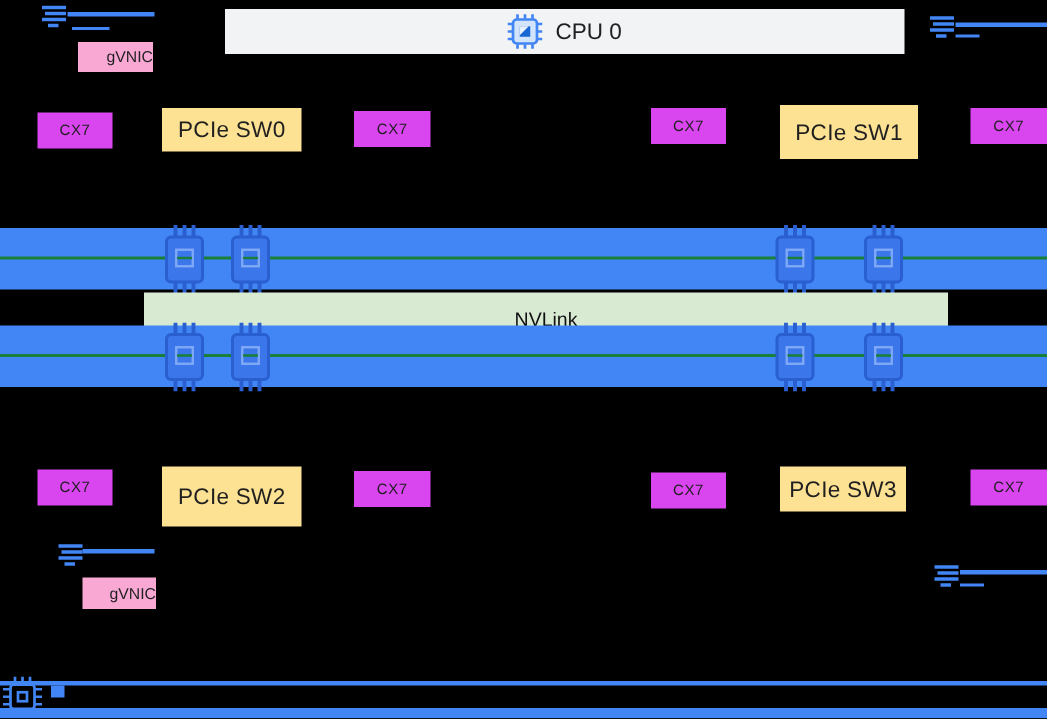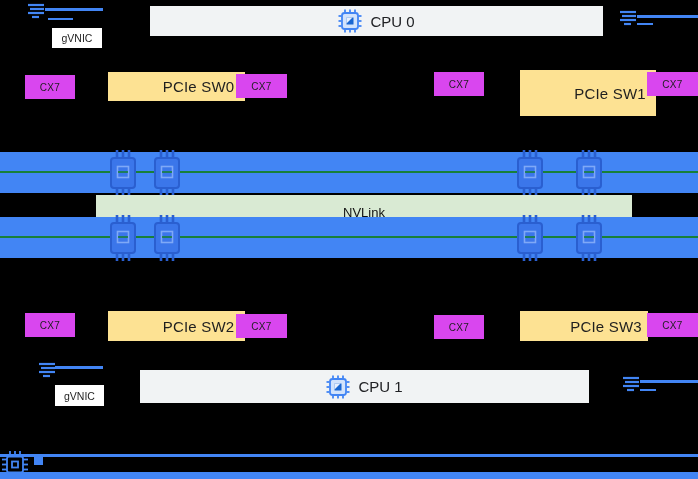--- a/index.html
+++ b/index.html
@@ -1,23 +1,23 @@
 <!DOCTYPE html>
 <html><head>
 <meta charset="utf-8">
 <style>
   html,body{margin:0;padding:0;background:#000;}
   .stage{position:relative;width:698px;height:479px;background:#000;overflow:hidden;
          font-family:"Liberation Sans",sans-serif;}
   .box{position:absolute;display:flex;align-items:center;justify-content:center;color:#1f1f1f;}
   .nicbox{background:#d946ef;font-size:10px;letter-spacing:.4px;}
-  .swbox{background:#fde293;font-size:15px;font-weight:500;letter-spacing:.2px;padding-left:44px;}
+  .swbox{background:#fde293;font-size:15px;font-weight:500;letter-spacing:.2px;}
   .cpu{position:absolute;background:#f1f3f4;display:flex;align-items:center;justify-content:center;
        gap:8px;font-size:15px;color:#202124;font-weight:500;}
-  .gvnic{background:#ffffff;font-size:10.5px;}
+  .gvnic{background:#f9a8d4;font-size:10.5px;justify-content:flex-end;}
   .band{position:absolute;left:0;width:698px;height:41px;background:#4285f4;}
   .greenline{position:absolute;left:0;width:698px;height:2px;background:#188038;}
   .nvlink{position:absolute;background:#d9ead3;display:flex;align-items:center;justify-content:center;
           font-size:13px;color:#111;}
   .hline{position:absolute;background:#4285f4;}
   .icon{position:absolute;}
   .sq{position:absolute;background:#4285f4;}
 </style>
 </head>
 <body>
@@ -111,21 +111,21 @@
     </div>
   <div class="box swbox" style="left:108px;top:72px;width:93px;height:29px">
     <span>PCIe SW0</span>
     </div>
   <div class="box nicbox" style="left:236px;top:74px;width:51px;height:24px">
     <span>CX7</span>
     </div>
   <div class="box nicbox" style="left:434px;top:72px;width:50px;height:24px">
     <span>CX7</span>
     </div>
-  <div class="box swbox" style="left:520px;top:70px;width:92px;height:46px">
+  <div class="box swbox" style="left:520px;top:70px;width:92px;height:36px">
     <span>PCIe SW1</span>
     </div>
   <div class="box nicbox" style="left:647px;top:72px;width:51px;height:24px">
     <span>CX7</span>
     </div>
 
   <div class="band" style="top:152px"></div>
   <div class="greenline" style="top:171px"></div>
   <svg class="icon" style="left:108px;top:150px" width="30" height="46" viewBox="0 0 30 46">
       <use href="#gpuchip"></use>
@@ -155,47 +155,41 @@
   <svg class="icon" style="left:515px;top:215px" width="30" height="46" viewBox="0 0 30 46">
       <use href="#gpuchip"></use>
     </svg>
   <svg class="icon" style="left:574px;top:215px" width="30" height="46" viewBox="0 0 30 46">
       <use href="#gpuchip"></use>
     </svg>
 
   <div class="box nicbox" style="left:25px;top:313px;width:50px;height:24px">
     <span>CX7</span>
     </div>
-  <div class="box swbox" style="left:108px;top:311px;width:93px;height:30px">
+  <div class="box swbox" style="left:108px;top:311px;width:93px;height:40px">
     <span>PCIe SW2</span>
     </div>
   <div class="box nicbox" style="left:236px;top:314px;width:51px;height:24px">
     <span>CX7</span>
     </div>
   <div class="box nicbox" style="left:434px;top:315px;width:50px;height:24px">
     <span>CX7</span>
     </div>
   <div class="box swbox" style="left:520px;top:311px;width:84px;height:30px">
     <span>PCIe SW3</span>
     </div>
   <div class="box nicbox" style="left:647px;top:313px;width:51px;height:24px">
     <span>CX7</span>
     </div>
 
   <svg class="icon" style="left:38px;top:362px" width="18" height="16" viewBox="0 0 18 16">
       <use href="#nicicon"></use>
     </svg>
   <div class="hline" style="left:55px;top:366px;width:48px;height:3px"></div>
 
-  <div class="cpu" style="left:140px;top:370px;width:449px;height:33px">
-    <svg width="24" height="24" viewBox="0 0 24 24">
-        <use href="#cpuchip"></use>
-      </svg>
-    <span>CPU 1</span>
-  </div>
 
   <svg class="icon" style="left:622px;top:376px" width="18" height="16" viewBox="0 0 18 16">
       <use href="#nicicon"></use>
     </svg>
   <div class="hline" style="left:640px;top:380px;width:58px;height:3px"></div>
   <div class="hline" style="left:640px;top:389px;width:16px;height:2px"></div>
 
   <div class="box gvnic" style="left:55px;top:385px;width:49px;height:21px">
     <span>gVNIC</span>
   </div>

